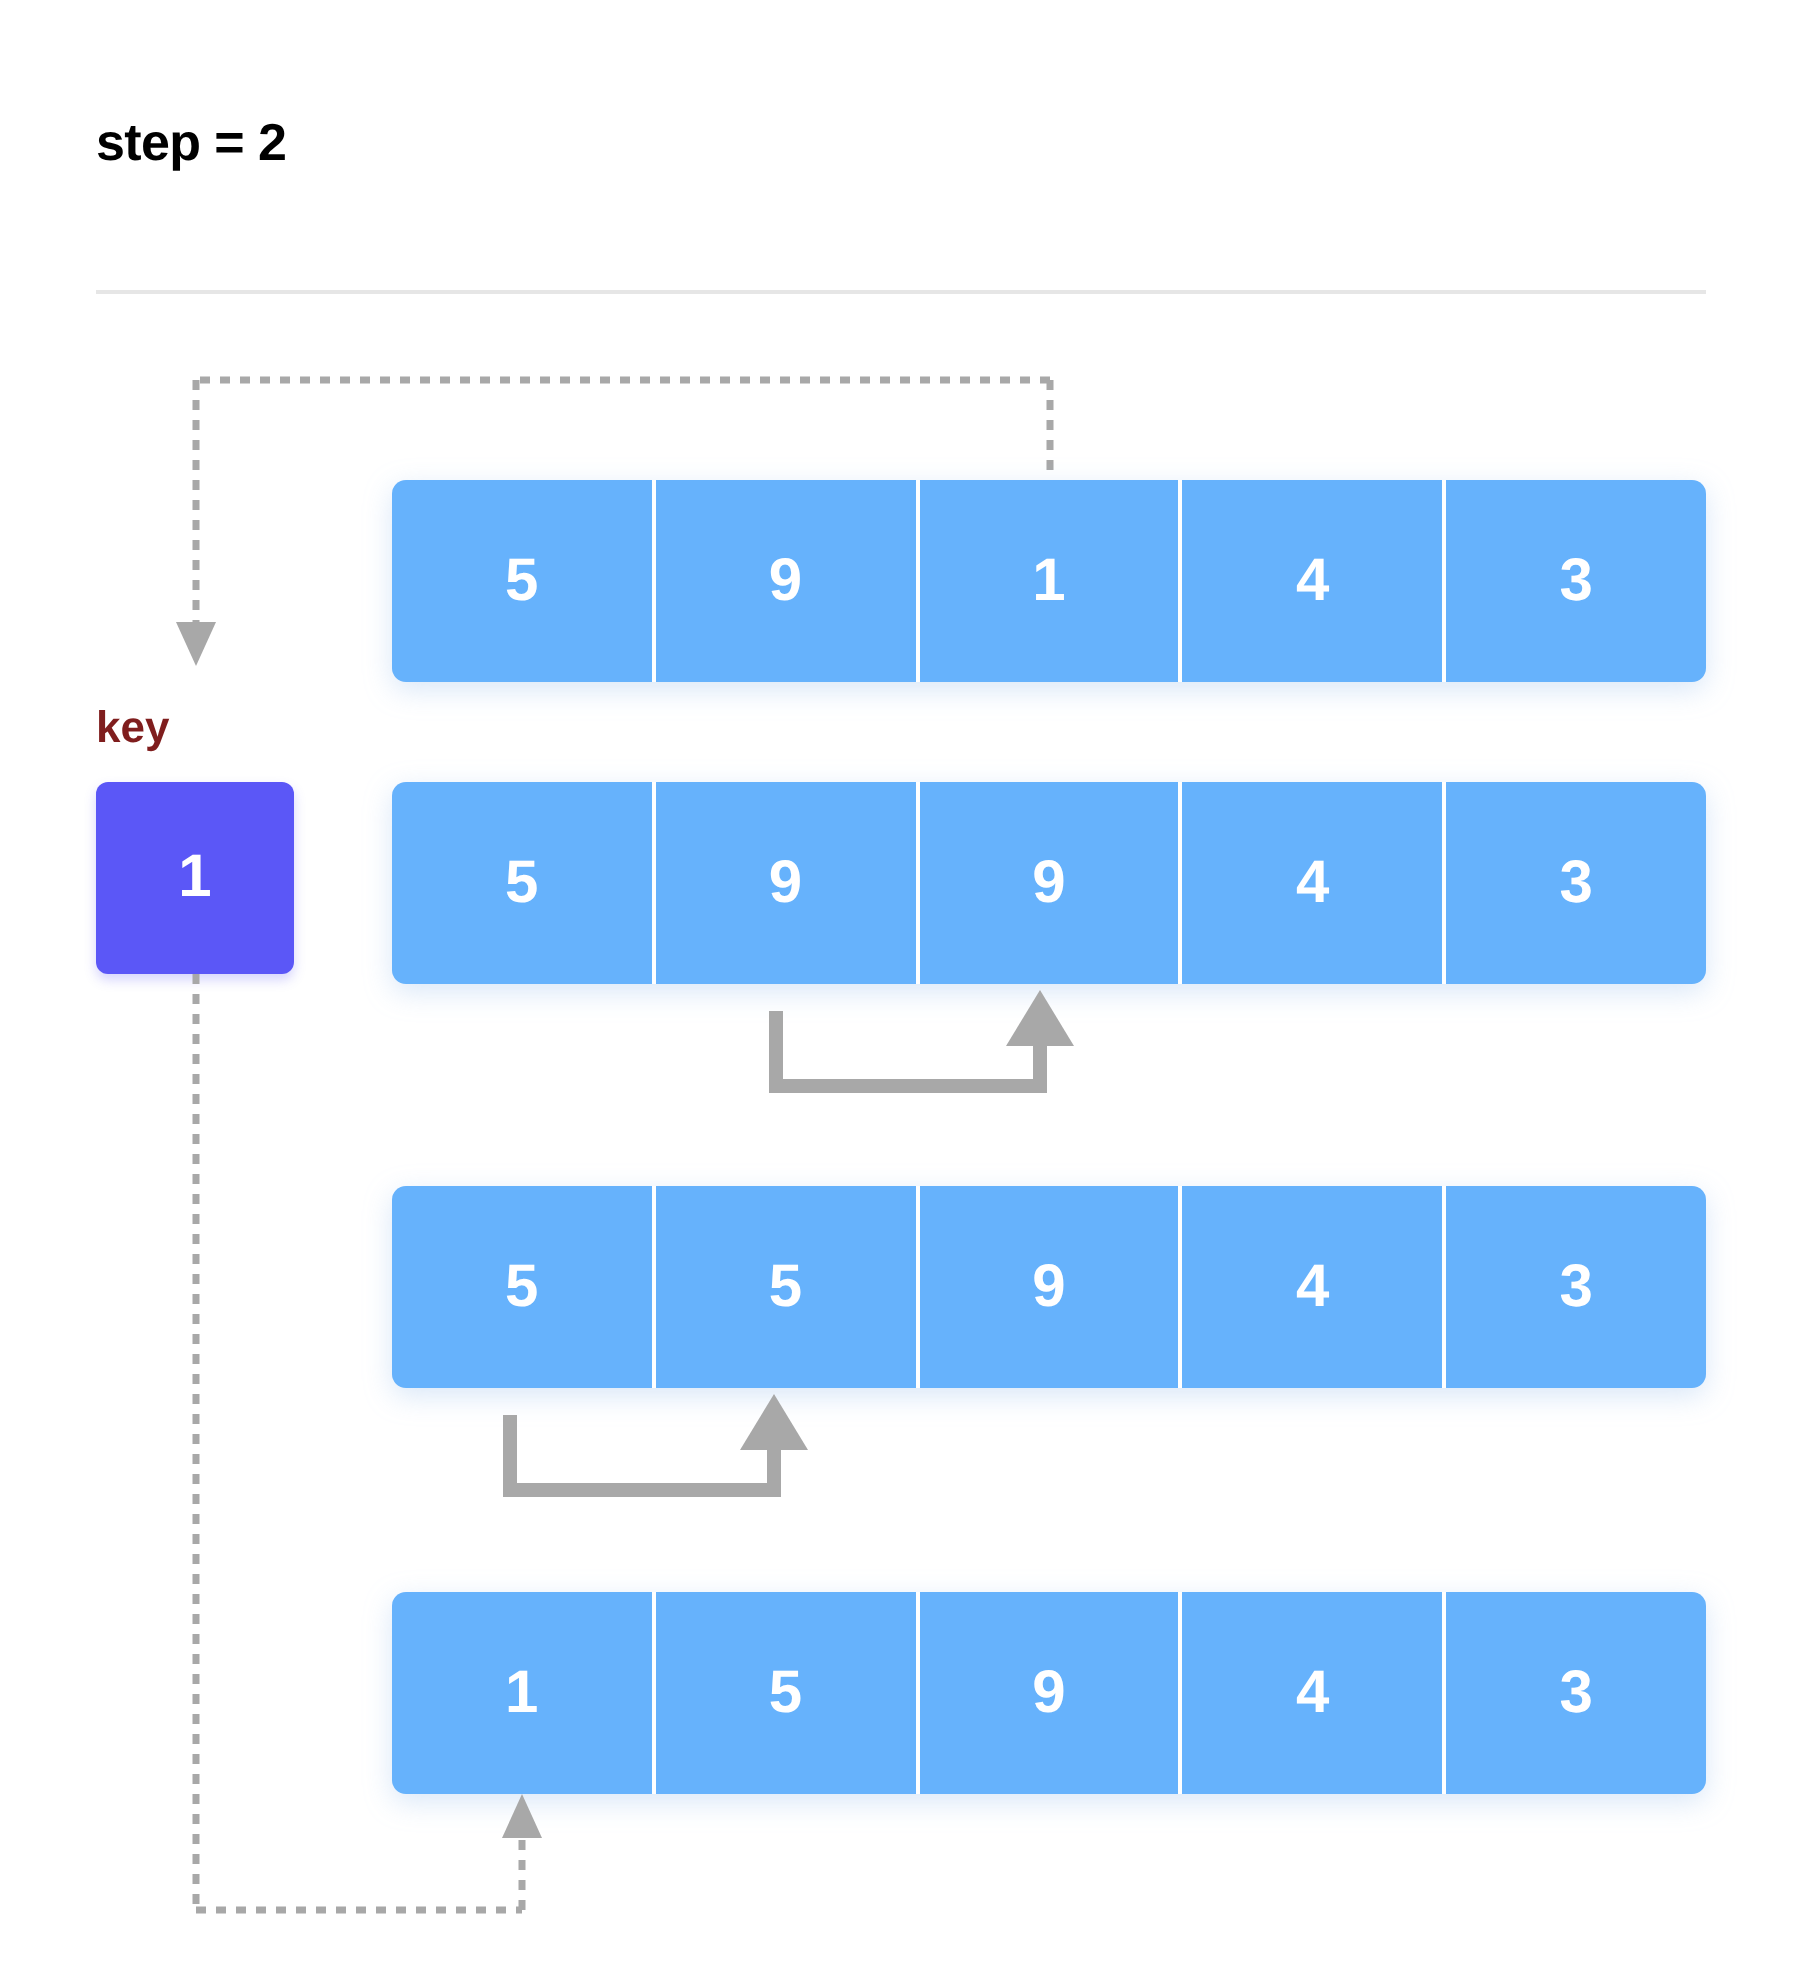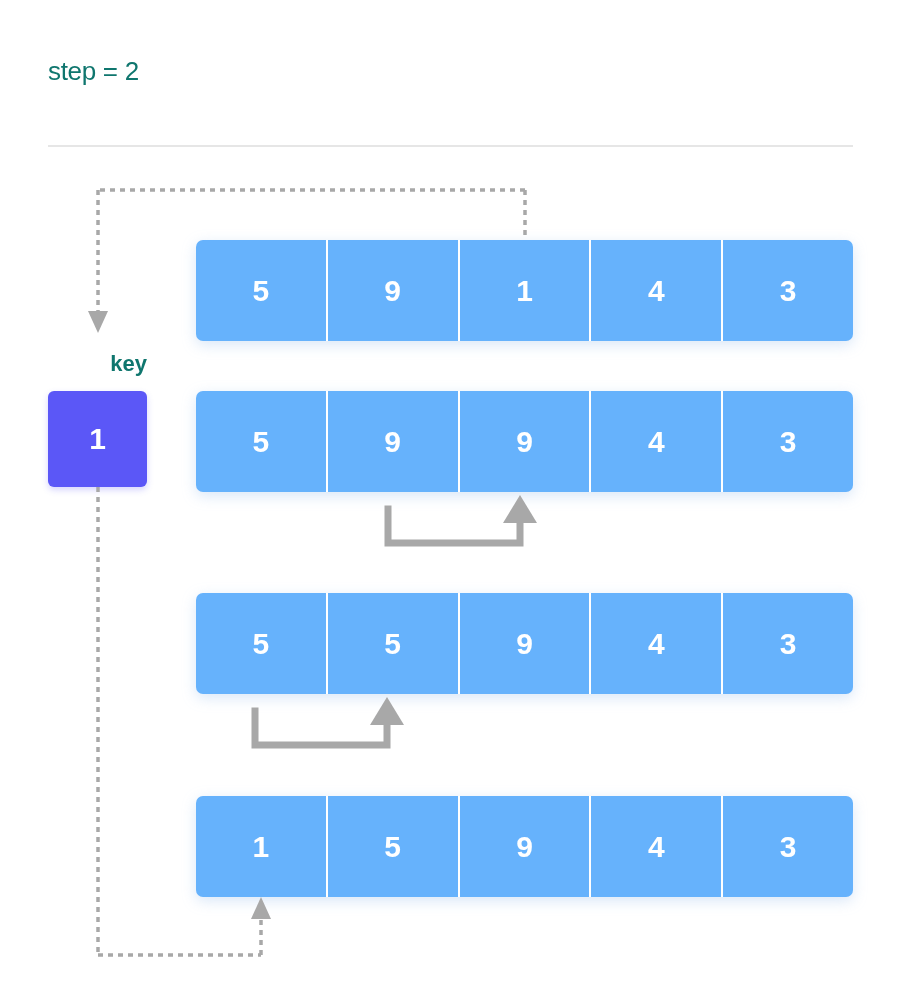--- a/index.html
+++ b/index.html
@@ -10,41 +10,41 @@
     position:relative;
     overflow:hidden;
   }
   #stage{position:absolute;left:0;top:0;width:902px;height:994px;}
 
   
   .step-title{
     position:absolute;
     left:48px; top:56px;
     font-size:26px;
-    font-weight:normal;
-    color:#0f766e;
+    font-weight:bold;
+    color:#000000;
     letter-spacing:-0.3px;
     white-space:nowrap;
   }
   .divider{
     position:absolute;
     left:48px; top:145px;
     width:805px; height:2px;
     background:#e6e6e6;
   }
 
   
   .key-label{
     position:absolute;
     left:48px; top:351px;
     width:99px;
-    text-align:right;
+    text-align:left;
     font-size:22px;
     font-weight:bold;
-    color:#0f766e;
+    color:#7f1d1d;
   }
   .key-box{
     position:absolute;
     left:48px; top:391px;
     width:99px; height:96px;
     background:#5b57f7;
     border-radius:6px;
     box-shadow:0 3px 6px rgba(91,87,247,0.25);
     display:flex;align-items:center;justify-content:center;
     color:#ffffff;

